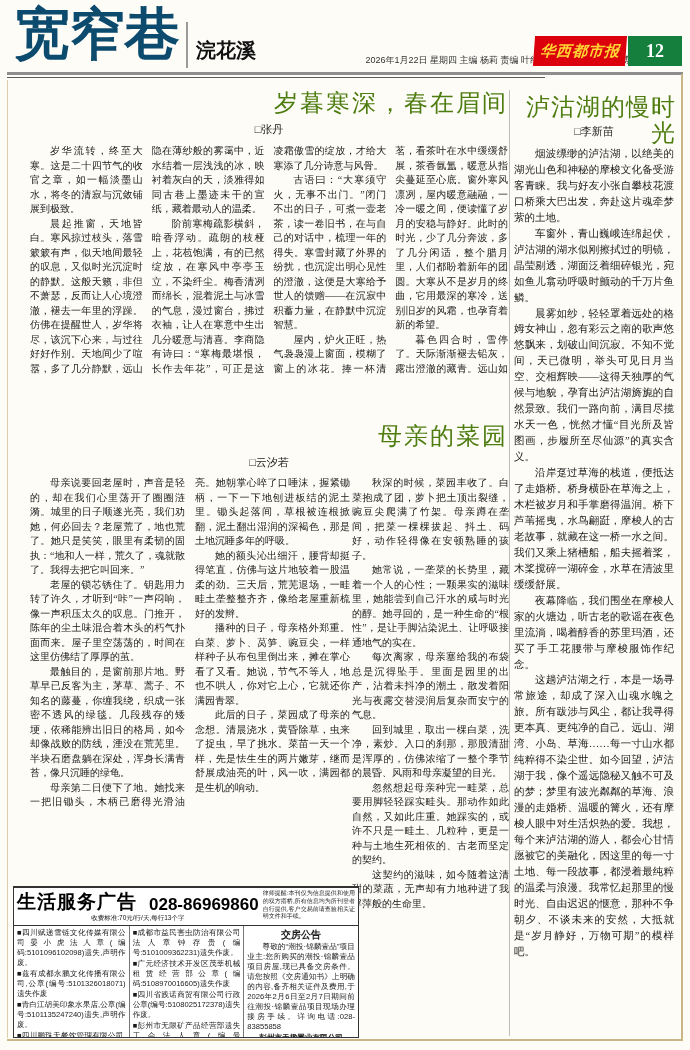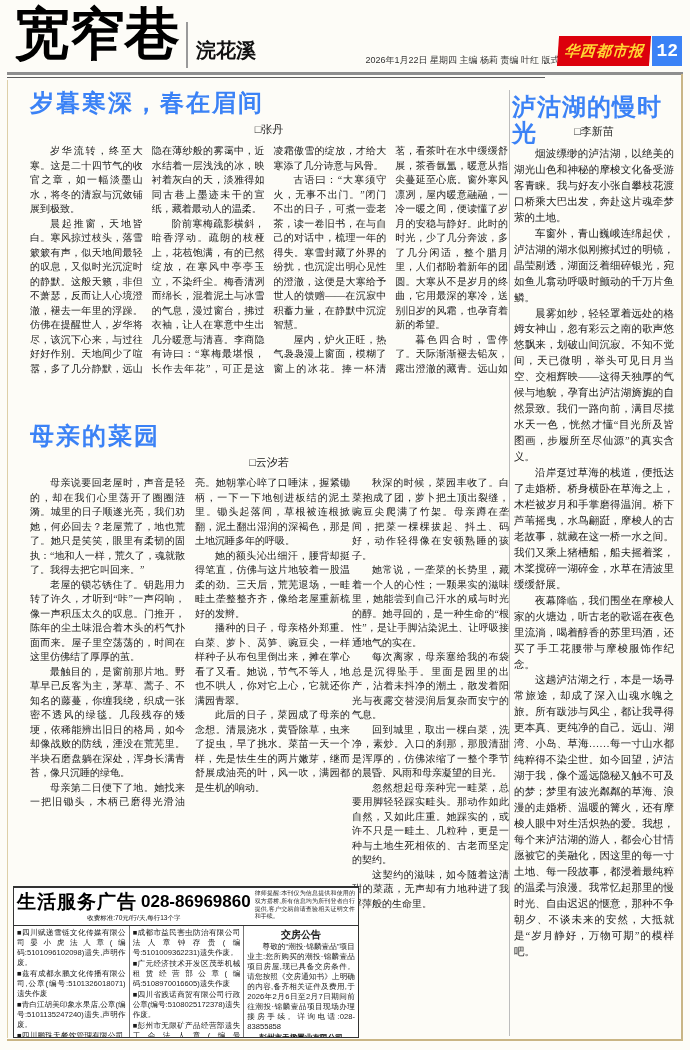--- a/index.html
+++ b/index.html
@@ -3,42 +3,42 @@
 <meta charset="utf-8">
 <style>
   html,body{margin:0;padding:0;}
   body{
     width:690px;height:1050px;position:relative;overflow:hidden;
     background:#fdfcf7;color:#1a1a1a;
     font-family:"Liberation Serif","DejaVu Serif",serif;
   }
   .abs{position:absolute;}
   
-  .brand{left:14px;top:6px;font-size:56px;font-weight:900;color:#000000;
+  .brand{left:14px;top:6px;font-size:56px;font-weight:900;color:#0c4a6e;
     letter-spacing:-1px;line-height:1;font-family:"Liberation Serif",serif;}
   .brand-divider{left:186px;top:22px;width:2px;height:46px;background:#9a9a9a;}
   .subbrand{left:196px;top:40px;font-size:20px;font-weight:700;color:#111;line-height:1;}
   .dateline{left:300px;top:54px;width:330px;font-size:9px;color:#333;
     text-align:right;font-family:"Liberation Sans",sans-serif;white-space:nowrap;}
   .logo{right:8px;top:36px;display:flex;align-items:stretch;height:30px;}
   .logo-text{background:#dc000c;color:#ffd633;font-weight:900;font-style:italic;
     font-size:15px;display:flex;align-items:center;padding:0 6px;letter-spacing:1px;
     transform:skewX(-4deg);}
-  .logo-page{background:#3b82f6;color:#fff;font-weight:900;font-size:18px;
-    display:flex;align-items:center;padding:0 4px;margin-left:2px;
-    font-family:Liberation Mono, monospace;}
+  .logo-page{background:#15803d;color:#fff;font-weight:900;font-size:18px;
+    display:flex;align-items:center;padding:0 18px;margin-left:2px;
+    font-family:Liberation Serif, serif;}
   .rule-thick{left:7px;top:72px;width:676px;height:3px;background:#8e8e8e;}
   .rule-thin{left:7px;top:77px;width:538px;height:1px;background:#5c5c5c;}
   
   .frame-right{left:681px;top:74px;width:2px;height:966px;background:#c9b585;}
   .frame-left{left:7px;top:80px;width:1px;height:958px;background:#ddcfa8;}
   .frame-bottom{left:7px;top:1039px;width:676px;height:2px;background:#c9b585;}
   .v-rule{left:509px;top:90px;width:1px;height:946px;background:#bdbdbd;}
   
-  .a-title{font-weight:700;text-align:left;letter-spacing:2px;color:#3b82f6;line-height:1.1;}
+  .a-title{font-weight:400;text-align:right;letter-spacing:2px;color:#4d7c0f;line-height:1.1;}
   .a1-title{left:30px;top:90px;width:478px;font-size:24px;}
   .a1-author{left:30px;top:122px;width:478px;text-align:center;font-size:11px;color:#222;}
   .a1-body{left:30px;top:144px;width:478px;height:240px;overflow:hidden;
     column-count:4;column-gap:9px;}
   .a2-title{left:30px;top:423px;width:478px;font-size:24px;}
   .a2-author{left:30px;top:455px;width:478px;text-align:center;font-size:11px;color:#222;}
   .a2-cols12{left:30px;top:476px;width:320px;height:410px;overflow:hidden;
     column-count:2;column-gap:10px;}
   .a2-col3{left:352px;top:476px;width:157px;height:558px;overflow:hidden;}
   .a3-title{left:512px;top:94px;width:164px;font-size:24px;letter-spacing:1px;}
@@ -47,21 +47,21 @@
   .body-text p{margin:0;text-indent:2em;text-align:justify;}
   .a1-body p,.a2-cols12 p,.a2-col3 p{font-size:10px;line-height:1.45;}
   .a3-body p{font-size:10.5px;line-height:1.52;}
   
   .ads{left:13px;top:886px;width:346px;height:152px;background:#fff;
     border:1px solid #333;border-top-width:2px;box-sizing:border-box;
     font-family:"Liberation Sans","DejaVu Sans",sans-serif;overflow:hidden;}
   .ads-header{display:flex;align-items:flex-start;border-bottom:1px solid #333;
     padding:1px 3px 2px 3px;}
   .ads-title-wrap{flex:0 0 auto;}
-  .ads-title-row{display:flex;align-items:center;gap:4px;}
+  .ads-title-row{display:flex;align-items:flex-end;gap:12px;}
   .ads-title{font-size:19px;font-weight:900;letter-spacing:1px;color:#000;}
   .ads-phone{font-size:17px;font-weight:900;color:#000;}
   .ads-rate{font-size:6.5px;text-align:center;color:#111;margin-top:-1px;}
   .ads-disclaimer{flex:1;font-size:6px;line-height:1.3;color:#222;text-align:justify;
     padding-left:4px;padding-top:1px;}
   .ads-body{display:flex;height:112px;}
   .ads-col{width:33.33%;padding:2px 3px;box-sizing:border-box;font-size:7.6px;
     line-height:1.32;text-align:justify;overflow:hidden;}
   .ads-col + .ads-col{border-left:1px solid #777;}
   .ads-col p{margin:0 0 1px 0;}

